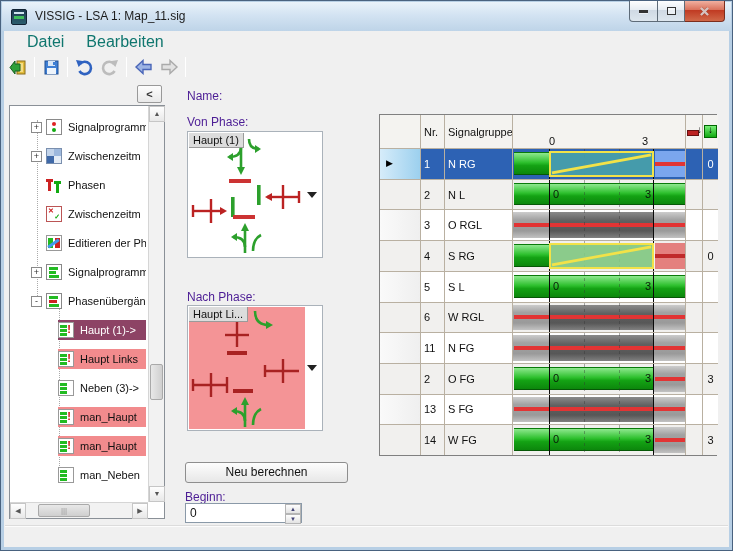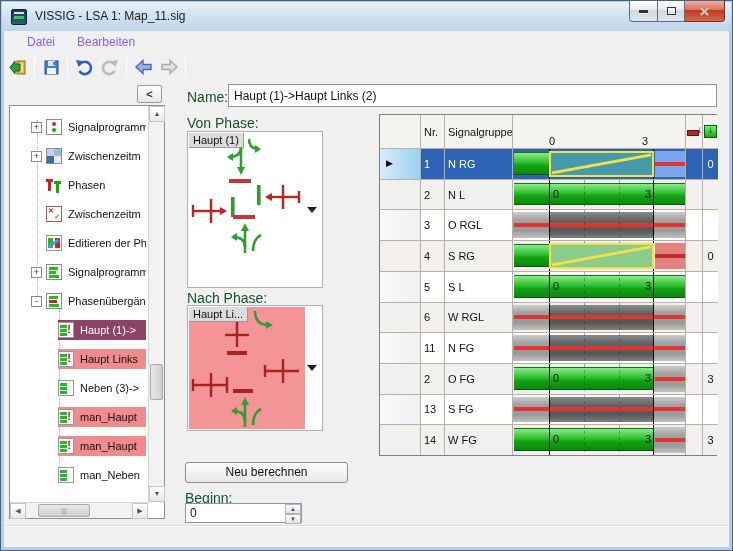--- a/index.html
+++ b/index.html
@@ -19,21 +19,21 @@
     background:linear-gradient(#fdfeff,#e6ecf2 45%,#cfd9e4 46%,#dde6ee);}
   .winbtn.min{width:29px;border-radius:0 0 0 4px;}
   .winbtn.res{width:27px;border-left:none;}
   .winbtn.close{width:40px;border-left:none;border-radius:0 0 4px 0;border-color:#7c2d1d;
     background:linear-gradient(#f0b0a0,#d9705a 45%,#c03a22 46%,#d06848);}
   .g-min{width:9px;height:3px;background:#333;box-shadow:0 1px 0 #fff8;}
   .g-res{width:9px;height:8px;border:1px solid #333;background:#fff8;}
   .g-close svg{display:block;}
   
   .menubar{position:absolute;left:4px;top:31px;right:4px;height:20px;display:flex;gap:14px;padding-left:18px;align-items:center;}
-  .menu-item{font-size:12px;color:#8b5cf6;padding:2px 4px;}
+  .menu-item{font-size:16px;color:#0f766e;padding:2px 4px;}
   .toolbar{position:absolute;left:4px;top:52px;right:4px;height:28px;display:flex;align-items:center;}
   .tbtn{width:26px;height:24px;display:flex;align-items:center;justify-content:center;}
   .tsep{width:1px;height:20px;background:#d9d9d9;border-right:1px solid #fff;margin:0 3px;}
   
   .collapse-btn{position:absolute;left:136px;top:84px;width:25px;height:18px;font-size:11px;font-weight:bold;color:#333;
     background:linear-gradient(#fdfdfd,#e9e9e9);border:1px solid #999;border-radius:2px;text-align:center;line-height:16px;}
   
   .tree-panel{position:absolute;left:8px;top:104px;width:156px;height:414px;background:#fff;border:1px solid #8a9097;}
   .tree-guide{position:absolute;border-left:1px dotted #aaa;width:0;}
   .tree-item{position:absolute;height:20px;display:flex;align-items:center;gap:4px;font-size:11px;color:#111;white-space:nowrap;overflow:hidden;}
@@ -65,21 +65,21 @@
     background-size:7px 3px,7px 3px,7px 3px;background-position:1px 2px,1px 6px,1px 10px;background-repeat:no-repeat;}
   .trans-warn-icon::after{content:"!";position:absolute;right:2px;top:0px;font-size:11px;font-weight:bold;color:#c11;}
   
   .vscroll{position:absolute;right:0;top:0;width:16px;bottom:16px;background:#f2f2f2;border-left:1px solid #d5d5d5;}
   .hscroll{position:absolute;left:0;bottom:0;right:16px;height:16px;background:#f2f2f2;border-top:1px solid #d5d5d5;display:flex;align-items:center;}
   .sbtn{width:16px;height:16px;background:linear-gradient(#fefefe,#e8e8e8);border:1px solid #c6c6c6;color:#555;font-size:7px;line-height:14px;text-align:center;}
   .vthumb{position:absolute;left:1px;right:1px;top:258px;height:36px;background:linear-gradient(90deg,#e8e8e8,#cfcfcf);border:1px solid #a9a9a9;border-radius:2px;}
   .hthumb{width:52px;height:13px;margin-left:12px;background:linear-gradient(#e8e8e8,#cfcfcf);border:1px solid #a9a9a9;border-radius:2px;}
   .grip{color:#9a9a9a;font-size:8px;text-align:center;line-height:12px;}
   
-  .label{position:absolute;font-size:14px;color:#14532d;}
+  .label{position:absolute;font-size:12px;color:#4c1d95;}
   .name-input{position:absolute;left:227px;top:83px;width:489px;height:23px;border:1px solid #8a99a8;background:#fff;
     font-size:12px;font-family:"Liberation Sans",sans-serif;padding:2px 5px;color:#111;}
   .phase-box{position:absolute;width:136px;background:#fff;border:1px solid #aab2ba;}
   .phase-caption{position:absolute;left:1px;top:1px;background:#dcdcdc;border-right:1px solid #9a9a9a;border-bottom:1px solid #9a9a9a;
     font-size:11px;padding:1px 4px;color:#111;z-index:3;}
   .phase-img{position:absolute;left:1px;top:1px;bottom:1px;width:116px;}
   .nach .phase-img{background:#f49496;}
   .dd-arrow{position:absolute;right:5px;top:50%;margin-top:-3px;width:0;height:0;border-left:5px solid transparent;border-right:5px solid transparent;border-top:6px solid #222;}
   .recalc-btn{position:absolute;left:184px;top:461px;width:163px;height:21px;background:linear-gradient(#fdfdfd,#e7e7e7);
     border:1px solid #8e8e8e;border-radius:3px;font-size:12px;color:#111;text-align:center;line-height:19px;}
@@ -304,24 +304,23 @@
     <div class="hscroll">
       <div class="sbtn">◀</div>
       <div class="hthumb">
           <div class="grip">|||</div>
         </div>
       <div class="sbtn" style="position:absolute;right:0;">▶</div>
     </div>
   </div>
 
   <span class="label" style="left:186px;top:88px;">Name:</span>
-  <input class="name-input" value="Haupt (1)-&gt;Haupt Links (2)" style="">
 
   <span class="label" style="left:186px;top:114px;">Von Phase:</span>
-  <div class="phase-box von" style="left:186px;top:130px;height:157px;">
+  <div class="phase-box von" style="left:186px;top:130px;height:127px;">
     <span class="phase-caption">Haupt (1)</span>
     <div class="phase-img">
       <svg viewBox="0 0 116 125" width="116" height="125">
         <g stroke="#2ca02c" stroke-width="2.6" fill="none">
           <path d="M52,8 V36"></path>
             <path d="M52,14 Q52,24 40,24"></path>
             <path d="M60,6 Q60,16 70,16"></path>
         </g>
         <g fill="#2ca02c">
             <polygon points="52,42 48,34 56,34"></polygon>

